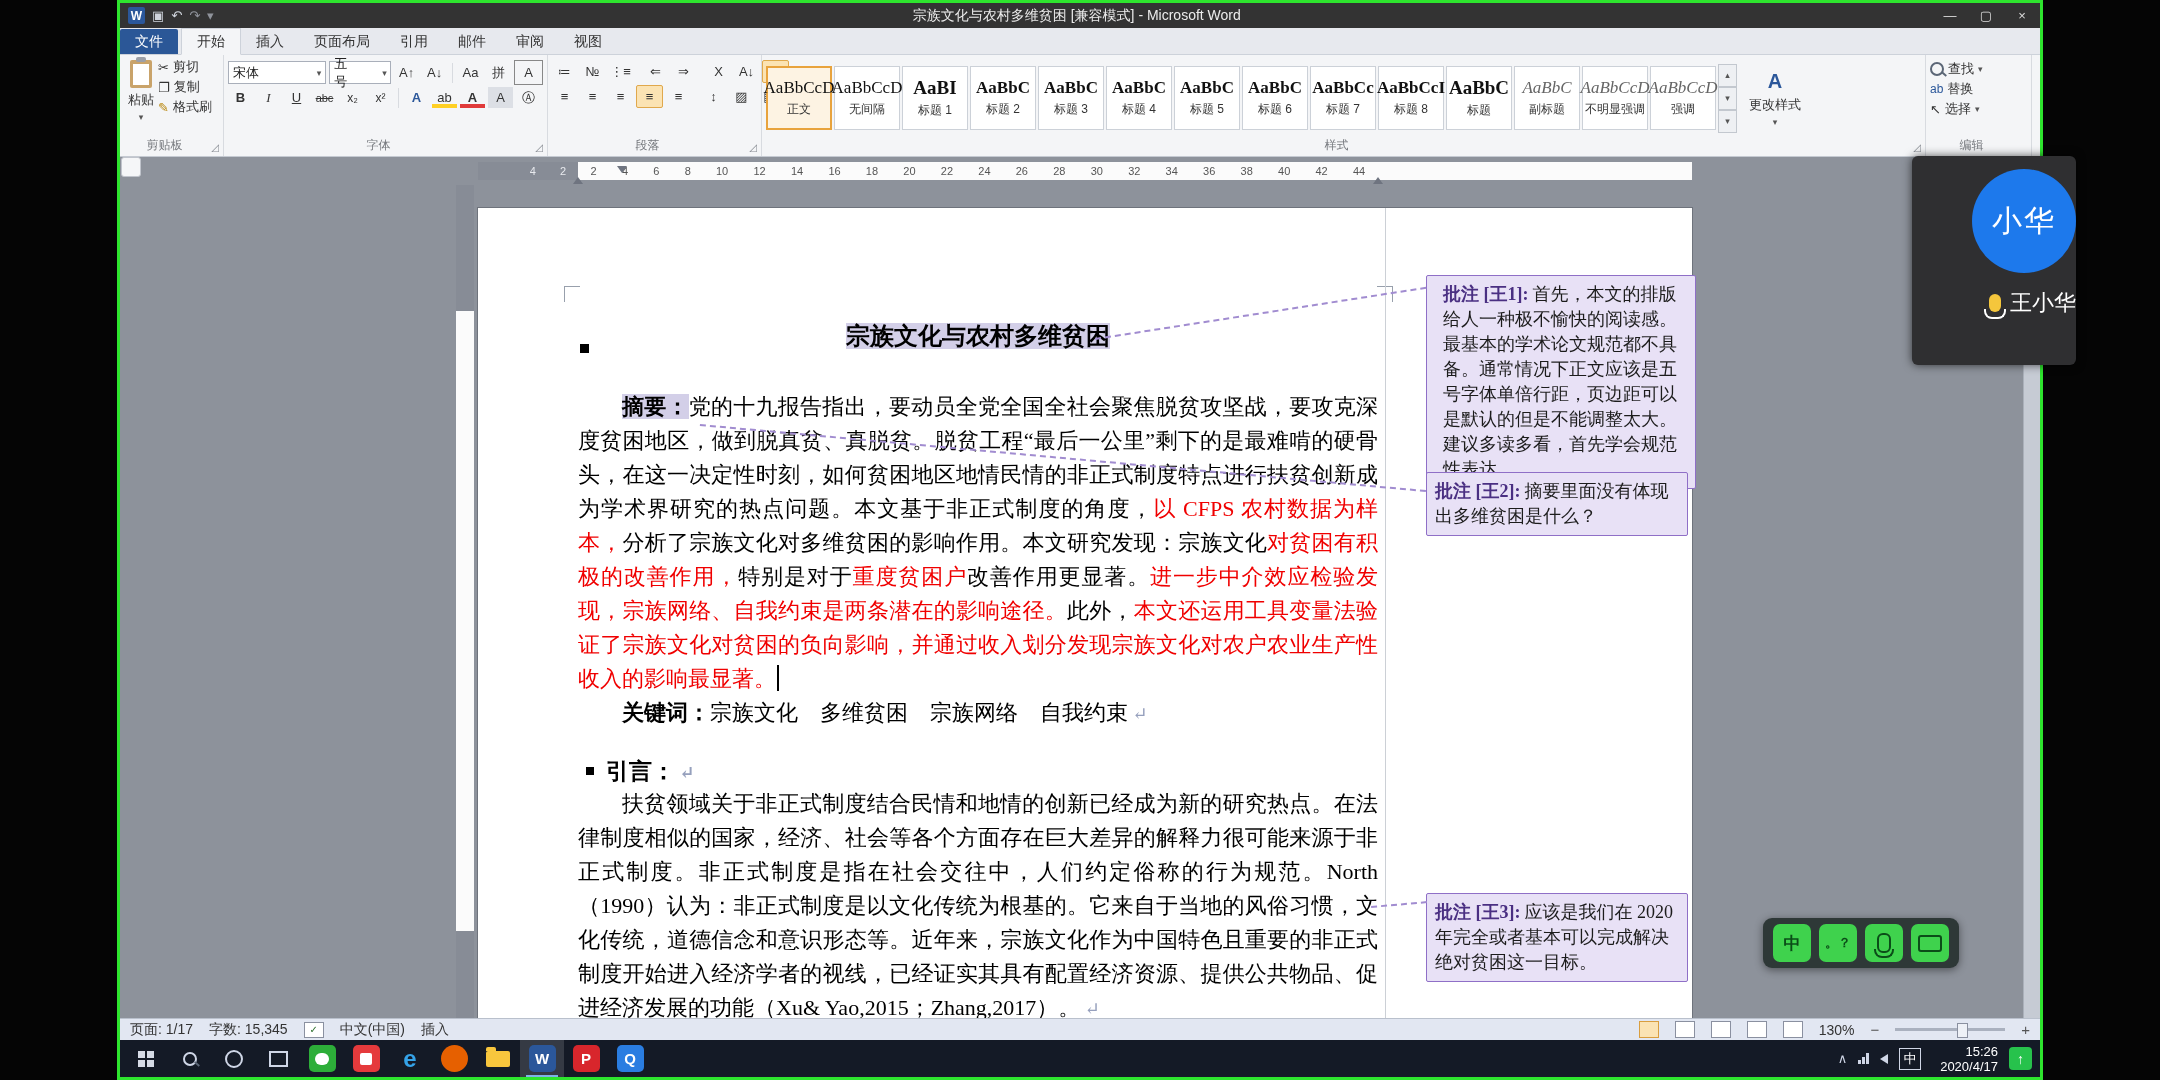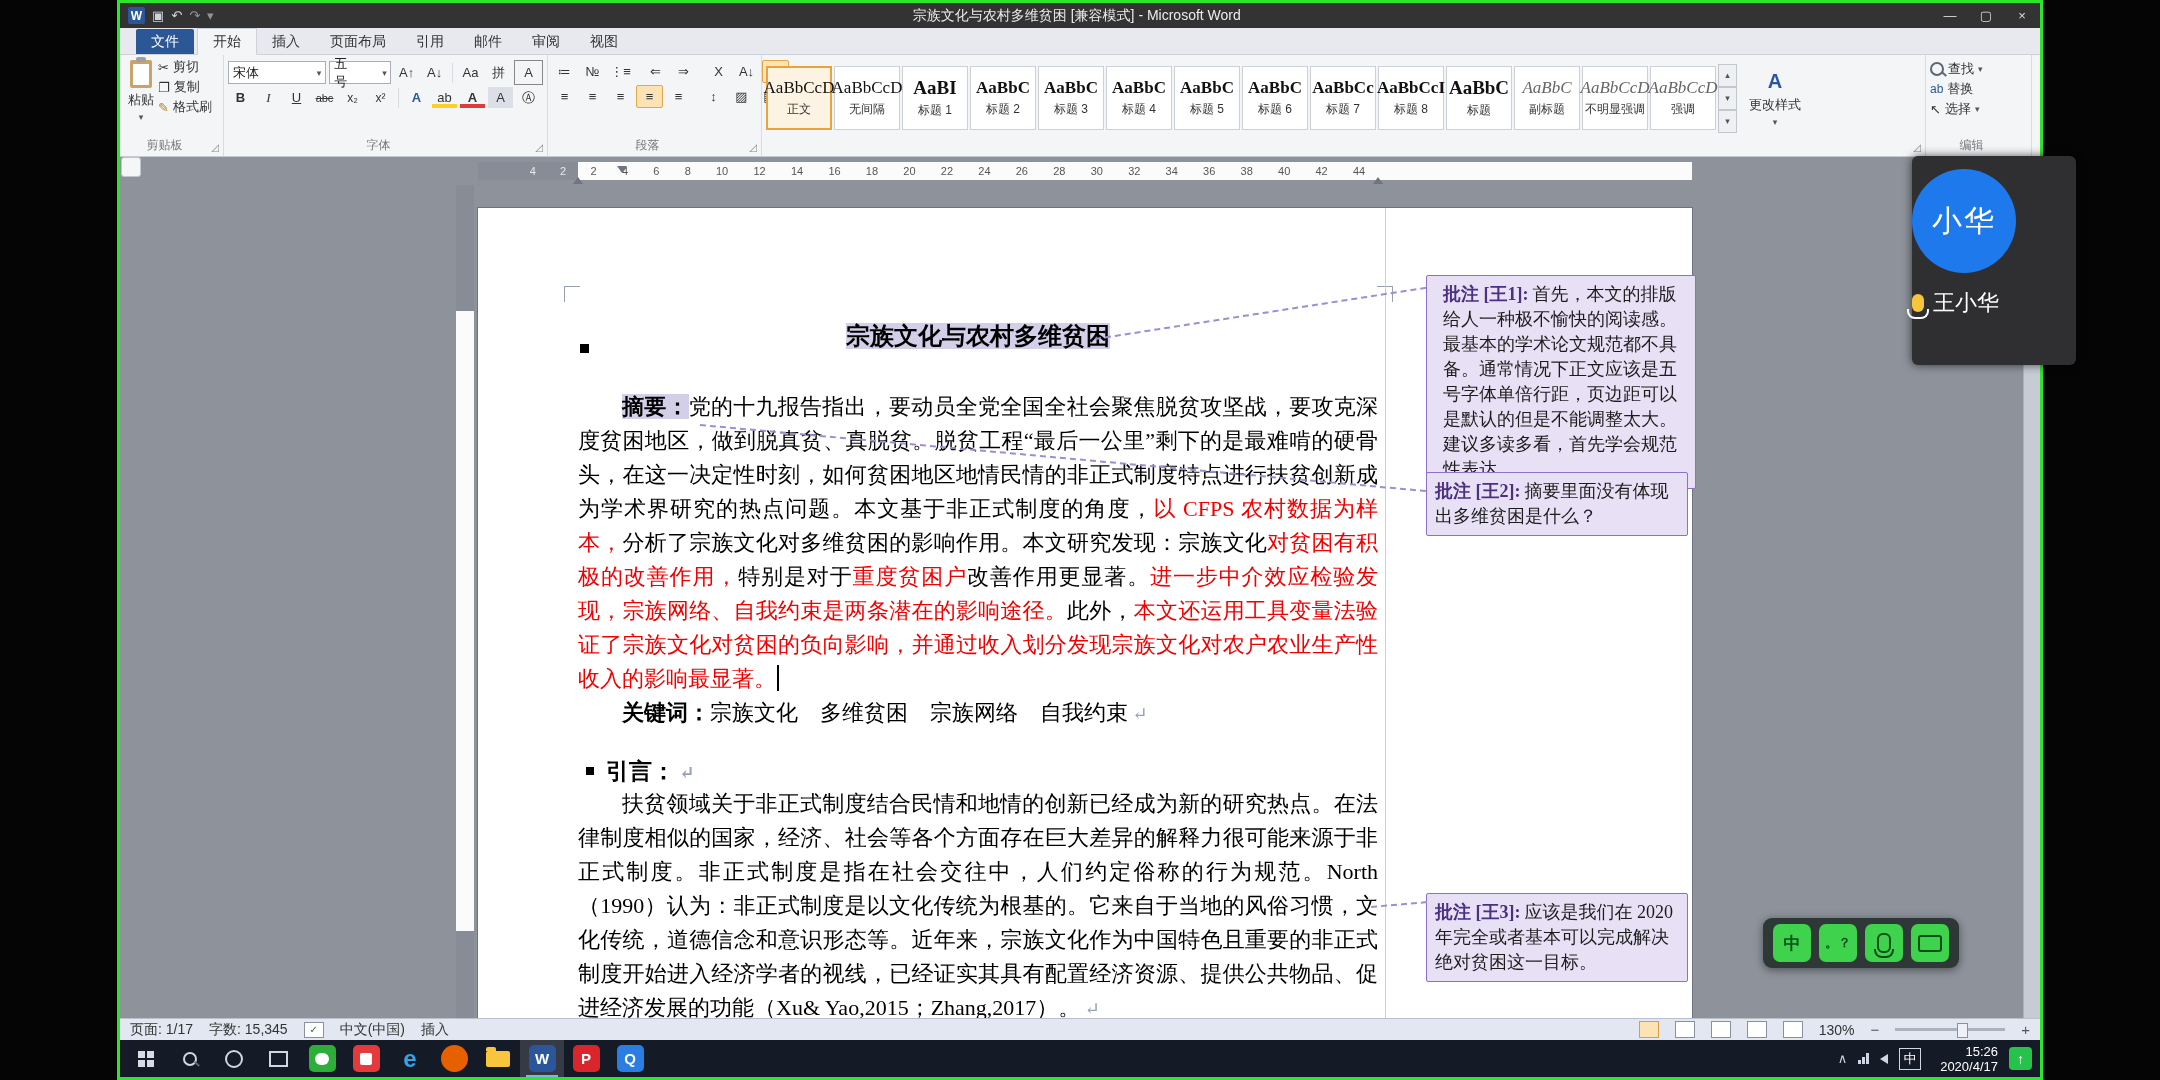--- a/index.html
+++ b/index.html
@@ -15,21 +15,21 @@
   .qat{display:flex;gap:7px;padding:0 8px;align-items:center;}
   .app-badge{width:17px;height:17px;background:#2b579a;color:#fff;font-weight:bold;font-size:12px;
              display:flex;align-items:center;justify-content:center;border-radius:2px;}
   .q{font-size:13px;color:#cfd4dc;}
   .q.dim{color:#8f939b;}
   .tb-title{flex:1;text-align:center;font-size:14px;color:#ececec;white-space:nowrap;overflow:hidden;}
   .win-controls{display:flex;}
   .wc{width:36px;height:25px;display:flex;align-items:center;justify-content:center;font-size:13px;color:#ddd;}
 
   
-  .ribbon-tabs{flex:0 0 26px;background:#e7e9ee;display:flex;align-items:flex-end;padding-left:16px;
+  .ribbon-tabs{flex:0 0 26px;background:#e7e9ee;display:flex;align-items:flex-end;padding-left:0;
                border-bottom:1px solid #cdd2da;}
   .rtab{padding:4px 15px 3px;font-size:14px;color:#333;}
   .rtab.file{background:#2b5797;color:#fff;margin-right:3px;border-radius:2px 2px 0 0;}
   .rtab.active{background:#f4f5f7;border:1px solid #cdd2da;border-bottom:1px solid #f4f5f7;margin-bottom:-1px;}
 
   
   .ribbon{flex:0 0 101px;background:#f4f5f7;display:flex;border-bottom:1px solid #c5cad2;}
   .rgroup{position:relative;border-right:1px solid #d8dbe0;padding:3px 4px 18px;box-sizing:border-box;flex:0 0 auto;}
   .glabel{position:absolute;bottom:2px;left:0;right:14px;text-align:center;font-size:12px;color:#76797e;}
   .launcher{position:absolute;bottom:3px;right:4px;font-size:10px;color:#8a8e95;}
@@ -162,21 +162,21 @@
   .vol-tri{width:0;height:0;border-top:5px solid transparent;border-bottom:5px solid transparent;
            border-right:8px solid #cfd6e6;}
   .ime-badge{width:20px;height:20px;border:1px solid #cfd6e6;color:#fff;font-size:13px;display:flex;
              align-items:center;justify-content:center;}
   .clock{text-align:right;font-size:13px;line-height:15px;color:#fff;margin-left:8px;}
   .green-tray{width:23px;height:23px;background:#27c24c;border-radius:4px;color:#fff;font-size:14px;
               display:flex;align-items:center;justify-content:center;font-weight:bold;}
 
   
   .webcam{position:absolute;left:1912px;top:156px;width:164px;height:209px;background:#2f2f31;border-radius:6px;
-          box-shadow:0 0 10px rgba(0,0,0,.65);display:flex;flex-direction:column;align-items:flex-start;z-index:50;}
+          box-shadow:0 0 10px rgba(0,0,0,.65);display:flex;flex-direction:column;align-items:flex-end;z-index:50;}
   .avatar{margin-top:13px;width:104px;height:104px;border-radius:50%;background:#1d79ec;display:flex;
           align-items:center;justify-content:center;color:#fff;font-size:30px;letter-spacing:2px;}
   .cam-name{margin-top:15px;display:flex;align-items:center;gap:9px;color:#fff;font-size:22px;}
   .mic2{width:12px;height:18px;background:#f5c63c;border-radius:6px;position:relative;}
   .mic2::after{content:"";position:absolute;left:-5px;right:-5px;bottom:-7px;height:8px;border:2px solid #fff;
                border-top:none;border-radius:0 0 8px 8px;}
 
   .float-widget{position:absolute;left:121px;top:157px;width:18px;height:18px;background:#f5f6f8;
                 border:1px solid #c0c4cc;border-radius:3px;z-index:40;}
 </style>
@@ -389,20 +389,21 @@
         <div class="gscroll">
           <span class="gsbtn">▴</span>
           <span class="gsbtn">▾</span>
           <span class="gsbtn">▾</span>
         </div>
         <div class="bigbtn" style="margin-left:8px;">
           <span class="blue-A" style="font-size:20px;font-weight:bold;">A</span>
           <span>更改样式</span>
           <span class="dd">▾</span>
         </div>
+        <div class="glabel">样式</div>
         <div class="launcher">◿</div>
       </div>
 
       <div class="rgroup" style="width:106px;">
         <div class="rrow sb-label">
           <span class="mag"></span>
           <span>查找</span>
           <span class="dd">▾</span>
         </div>
         <div class="rrow sb-label">

